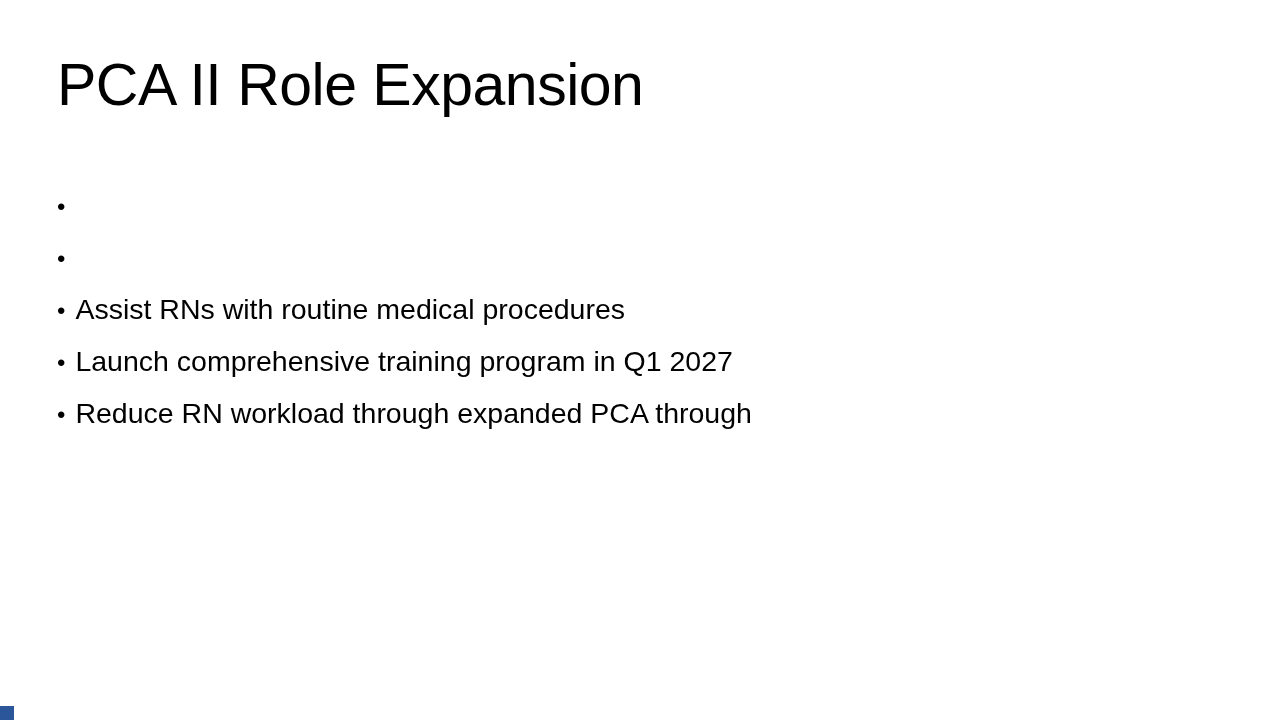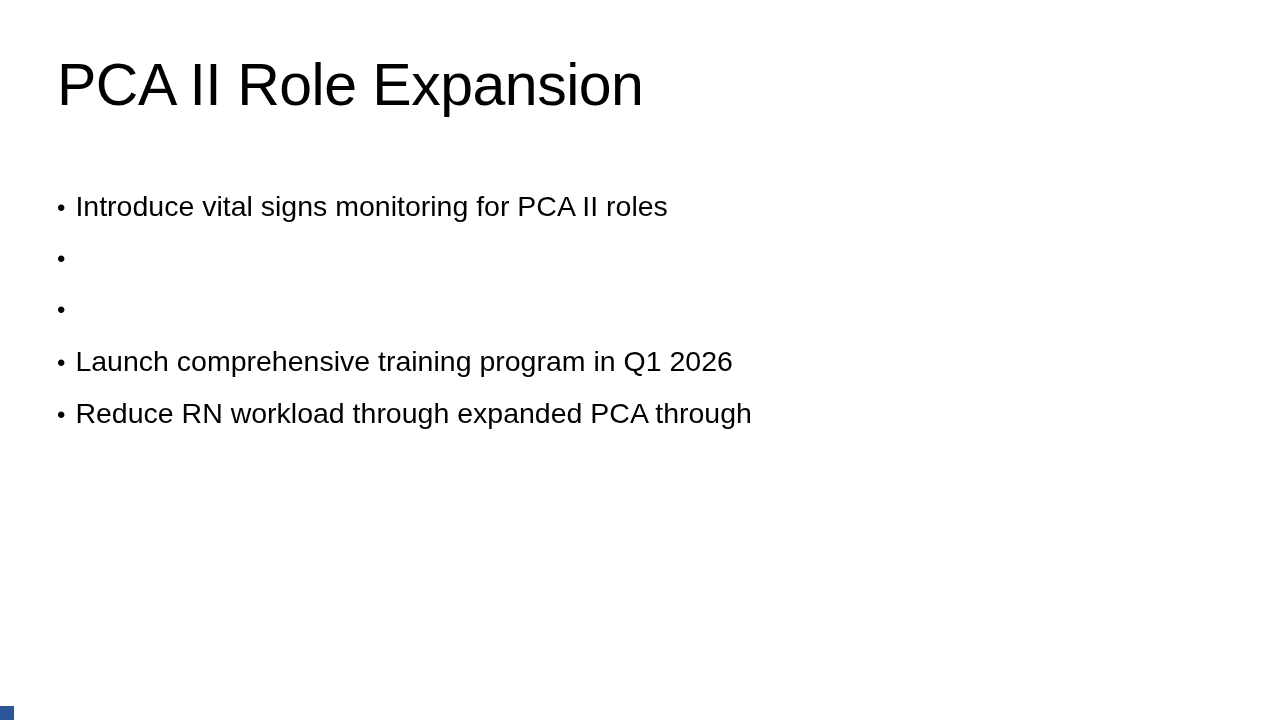--- a/index.html
+++ b/index.html
@@ -58,31 +58,31 @@
 </head>
 <body>
 
 <div class="slide">
 
   <h1 class="slide-title">PCA II Role Expansion</h1>
 
   <ul class="bullet-list">
     <li class="bullet-item">
       <span class="bullet-marker">•</span>
-      <span class="bullet-text">Introduce vital signs monitoring for PCA II roles</span>
     </li>
     <li class="bullet-item">
       <span class="bullet-marker">•</span>
     </li>
     <li class="bullet-item">
       <span class="bullet-marker">•</span>
+      <span class="bullet-text">Assist RNs with routine medical procedures</span>
     </li>
     <li class="bullet-item">
       <span class="bullet-marker">•</span>
-      <span class="bullet-text">Launch comprehensive training program in Q1 2026</span>
+      <span class="bullet-text">Launch comprehensive training program in Q1 2027</span>
     </li>
     <li class="bullet-item">
       <span class="bullet-marker">•</span>
       <span class="bullet-text">Reduce RN workload through expanded PCA through</span>
     </li>
   </ul>
 
   <div class="accent-square" style="background-color: rgb(43, 87, 154);"></div>
 
 </div>

